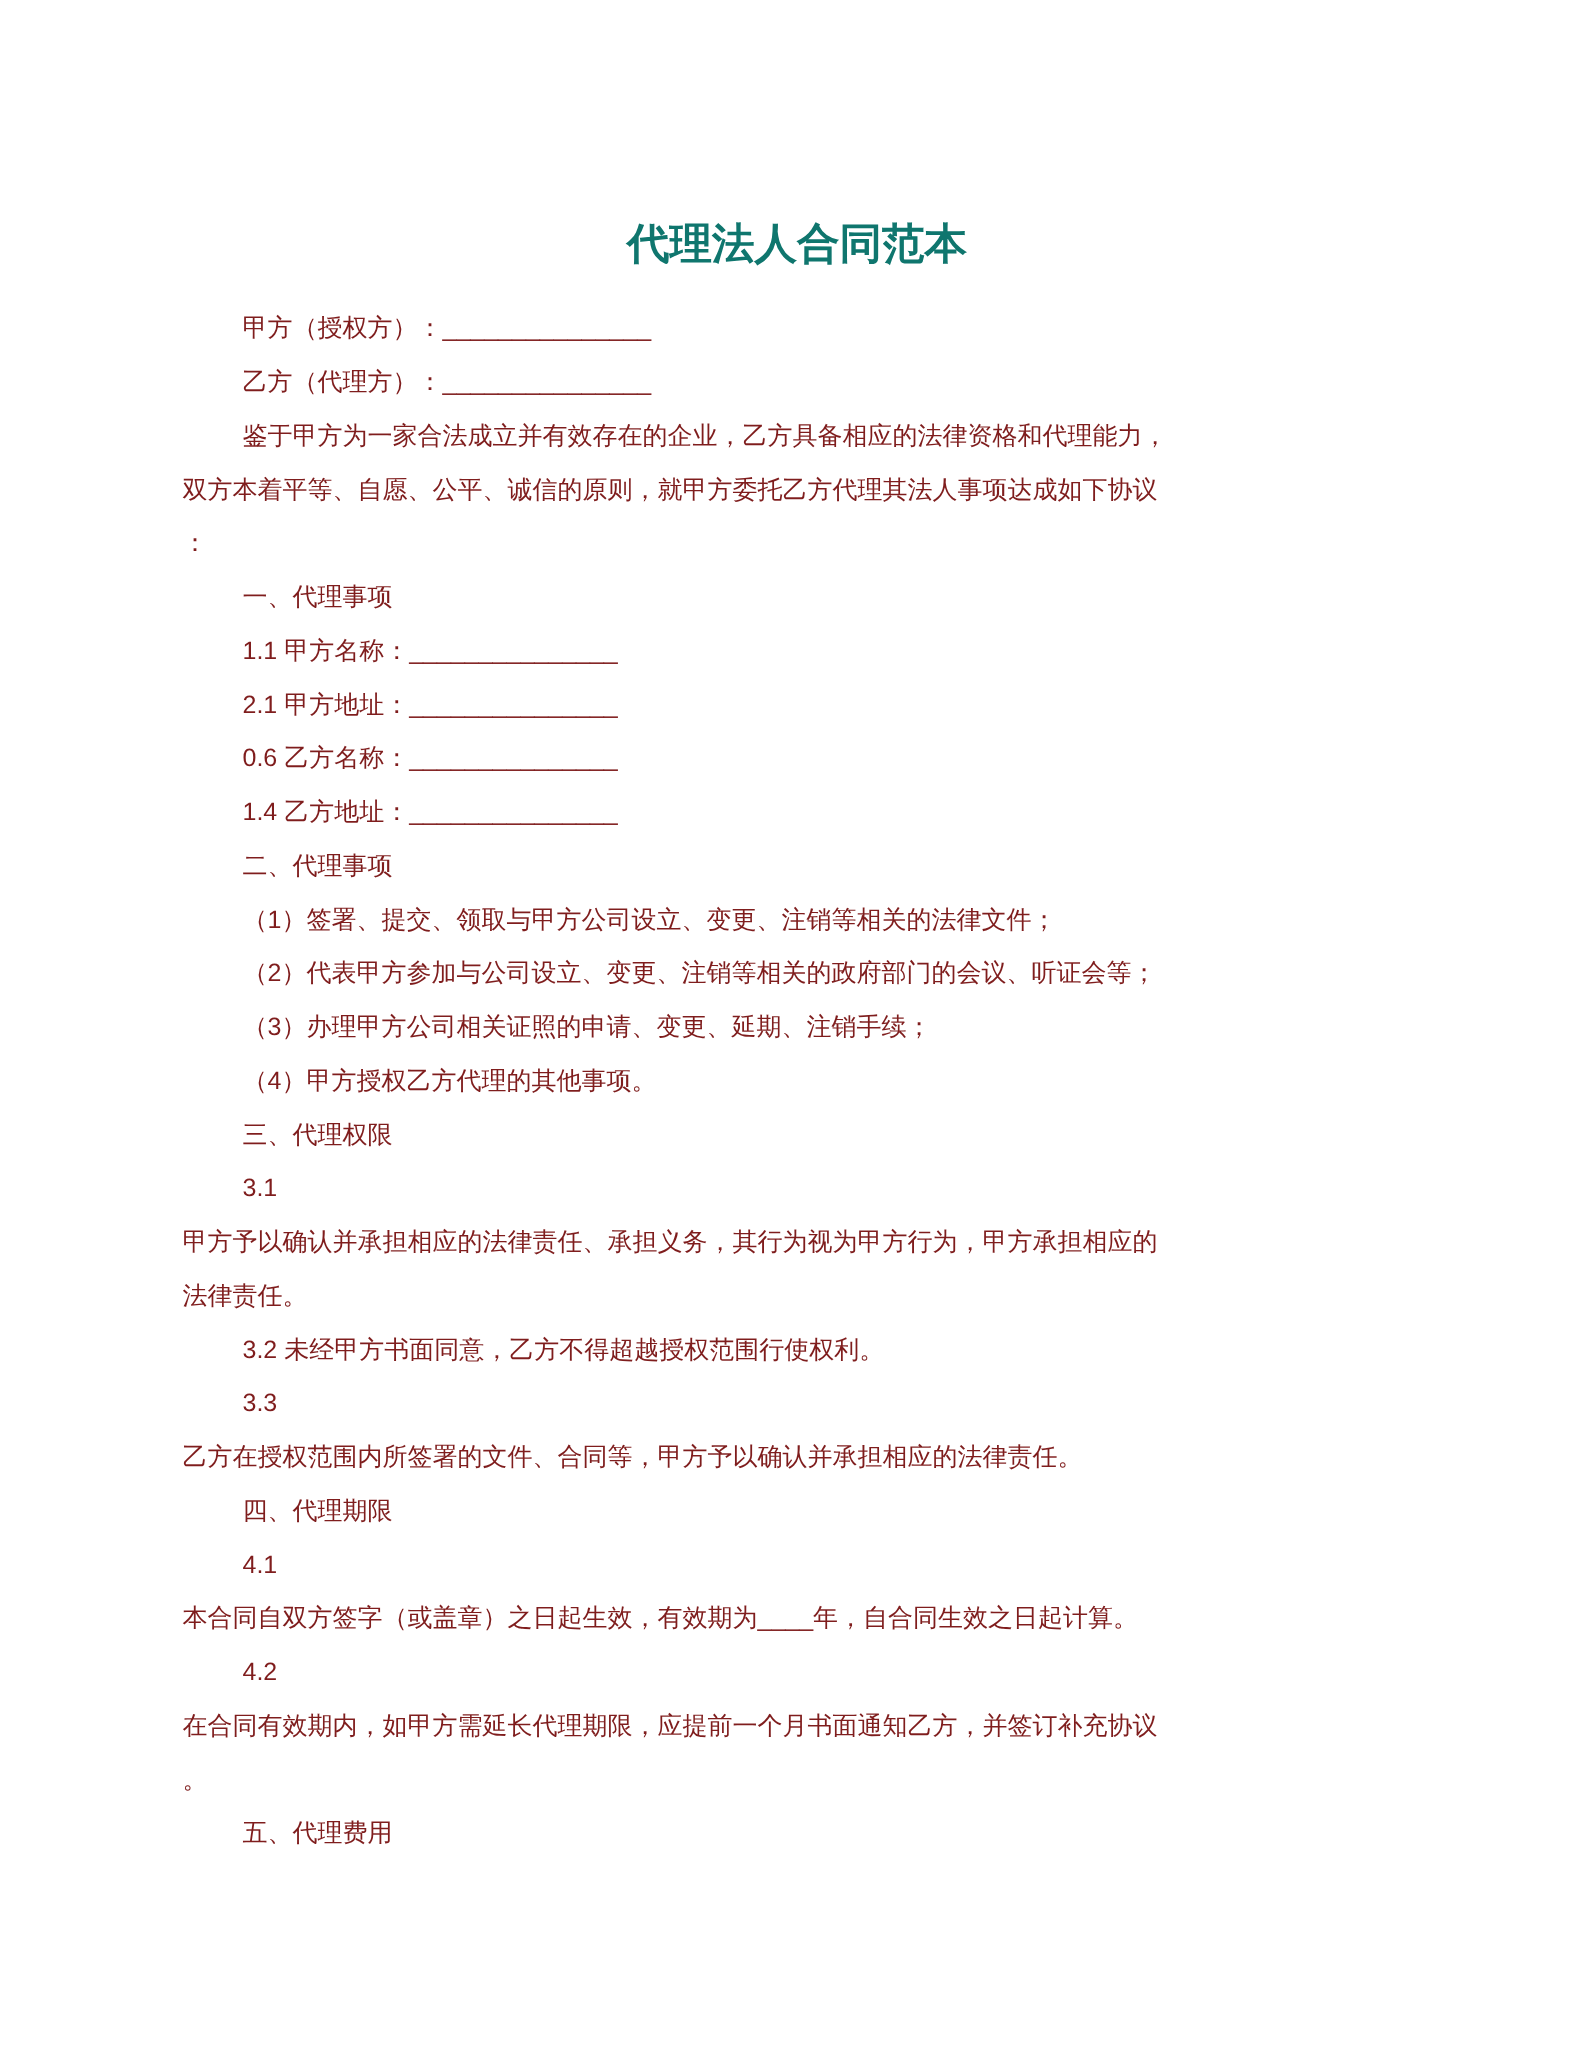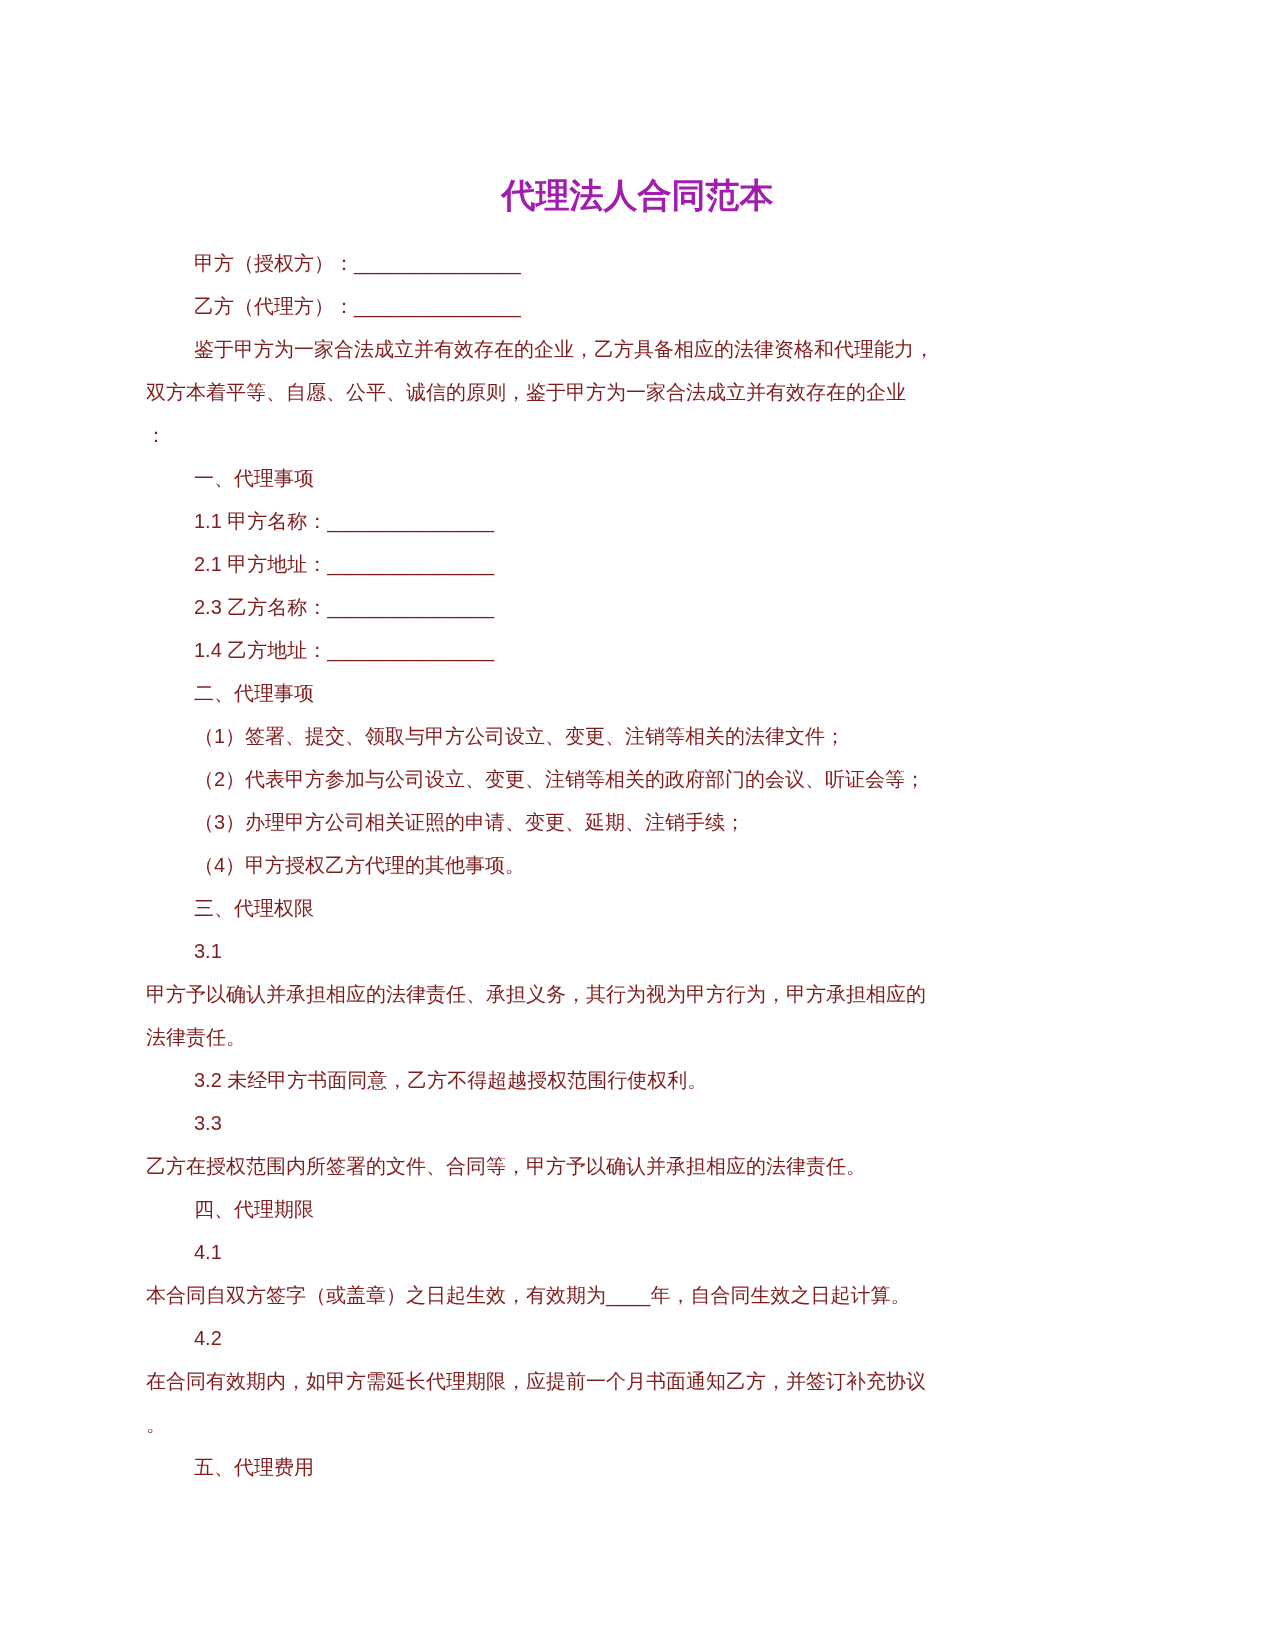--- a/index.html
+++ b/index.html
@@ -18,21 +18,21 @@
   }
   .doc {
     padding: 170px 146px 0 146px;
   }
   .doc-title {
     margin: 0 0 22px 0;
     text-align: center;
     font-size: 34px;
     font-weight: bold;
     line-height: 50px;
-    color: #a21caf;
+    color: #0f766e;
     white-space: pre;
   }
   .doc-body {
     width: 983px;
   }
   .line {
     font-size: 20px;
     line-height: 43px;
     height: 43px;
     white-space: pre;
@@ -45,26 +45,26 @@
 </head>
 <body>
 
 <div class="page">
   <div class="doc">
     <h1 class="doc-title">代理法人合同范本</h1>
     <div class="doc-body">
         <div class="line indent">甲方（授权方）：_______________</div>
         <div class="line indent">乙方（代理方）：_______________</div>
         <div class="line indent">鉴于甲方为一家合法成立并有效存在的企业，乙方具备相应的法律资格和代理能力，</div>
-        <div class="line">双方本着平等、自愿、公平、诚信的原则，鉴于甲方为一家合法成立并有效存在的企业</div>
+        <div class="line">双方本着平等、自愿、公平、诚信的原则，就甲方委托乙方代理其法人事项达成如下协议</div>
         <div class="line">：</div>
         <div class="line indent">一、代理事项</div>
         <div class="line indent">1.1 甲方名称：_______________</div>
         <div class="line indent">2.1 甲方地址：_______________</div>
-        <div class="line indent">2.3 乙方名称：_______________</div>
+        <div class="line indent">0.6 乙方名称：_______________</div>
         <div class="line indent">1.4 乙方地址：_______________</div>
         <div class="line indent">二、代理事项</div>
         <div class="line indent">（1）签署、提交、领取与甲方公司设立、变更、注销等相关的法律文件；</div>
         <div class="line indent">（2）代表甲方参加与公司设立、变更、注销等相关的政府部门的会议、听证会等；</div>
         <div class="line indent">（3）办理甲方公司相关证照的申请、变更、延期、注销手续；</div>
         <div class="line indent">（4）甲方授权乙方代理的其他事项。</div>
         <div class="line indent">三、代理权限</div>
         <div class="line indent">3.1</div>
         <div class="line">甲方予以确认并承担相应的法律责任、承担义务，其行为视为甲方行为，甲方承担相应的</div>
         <div class="line">法律责任。</div>

